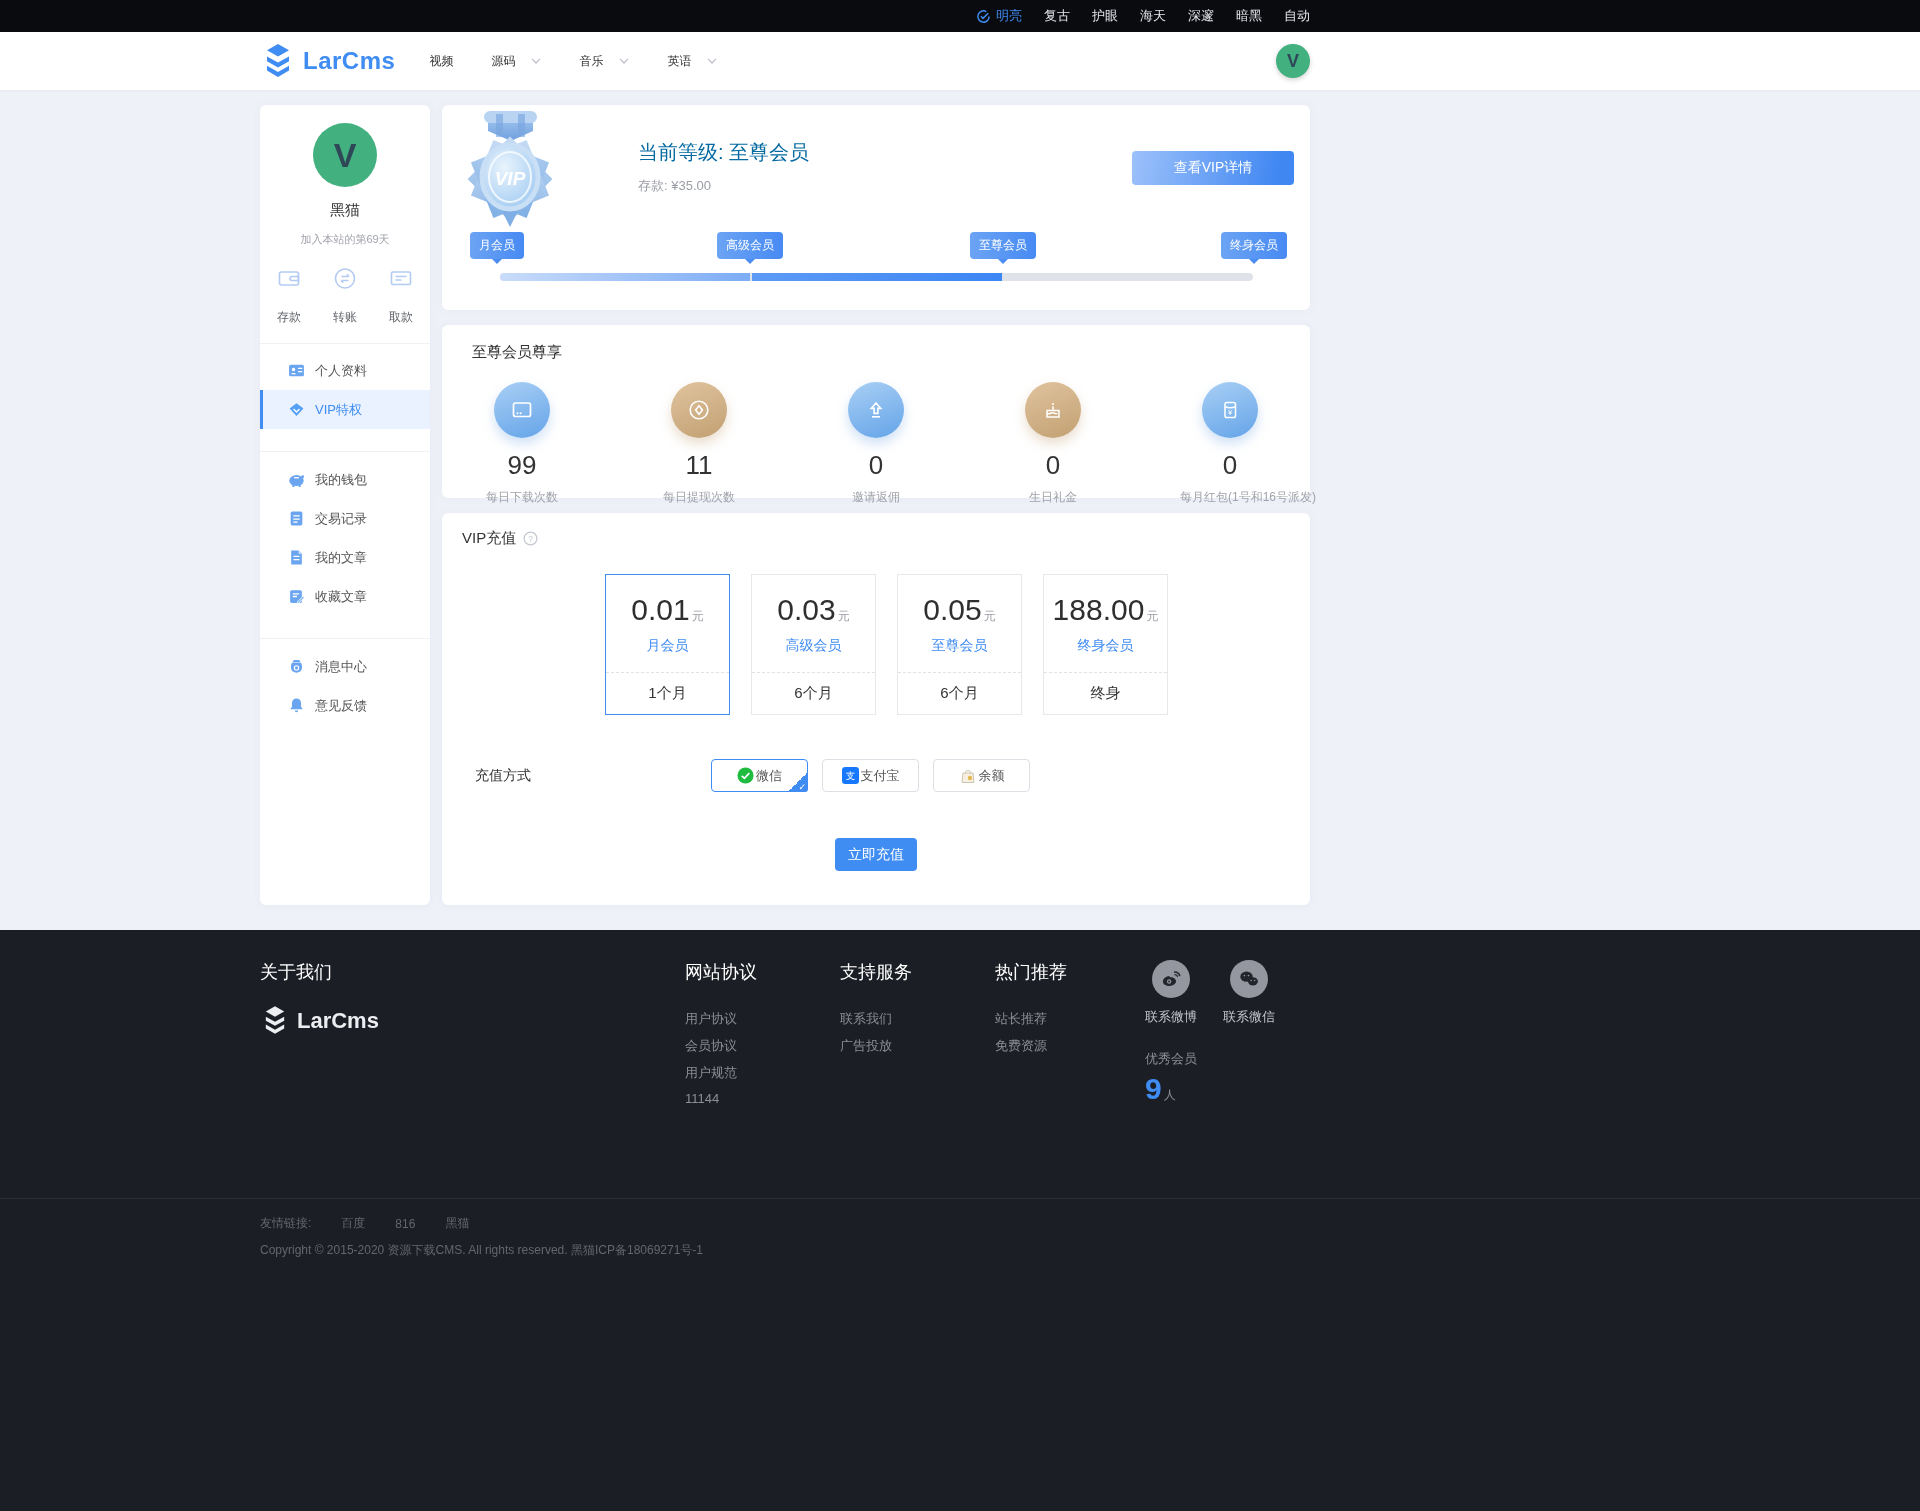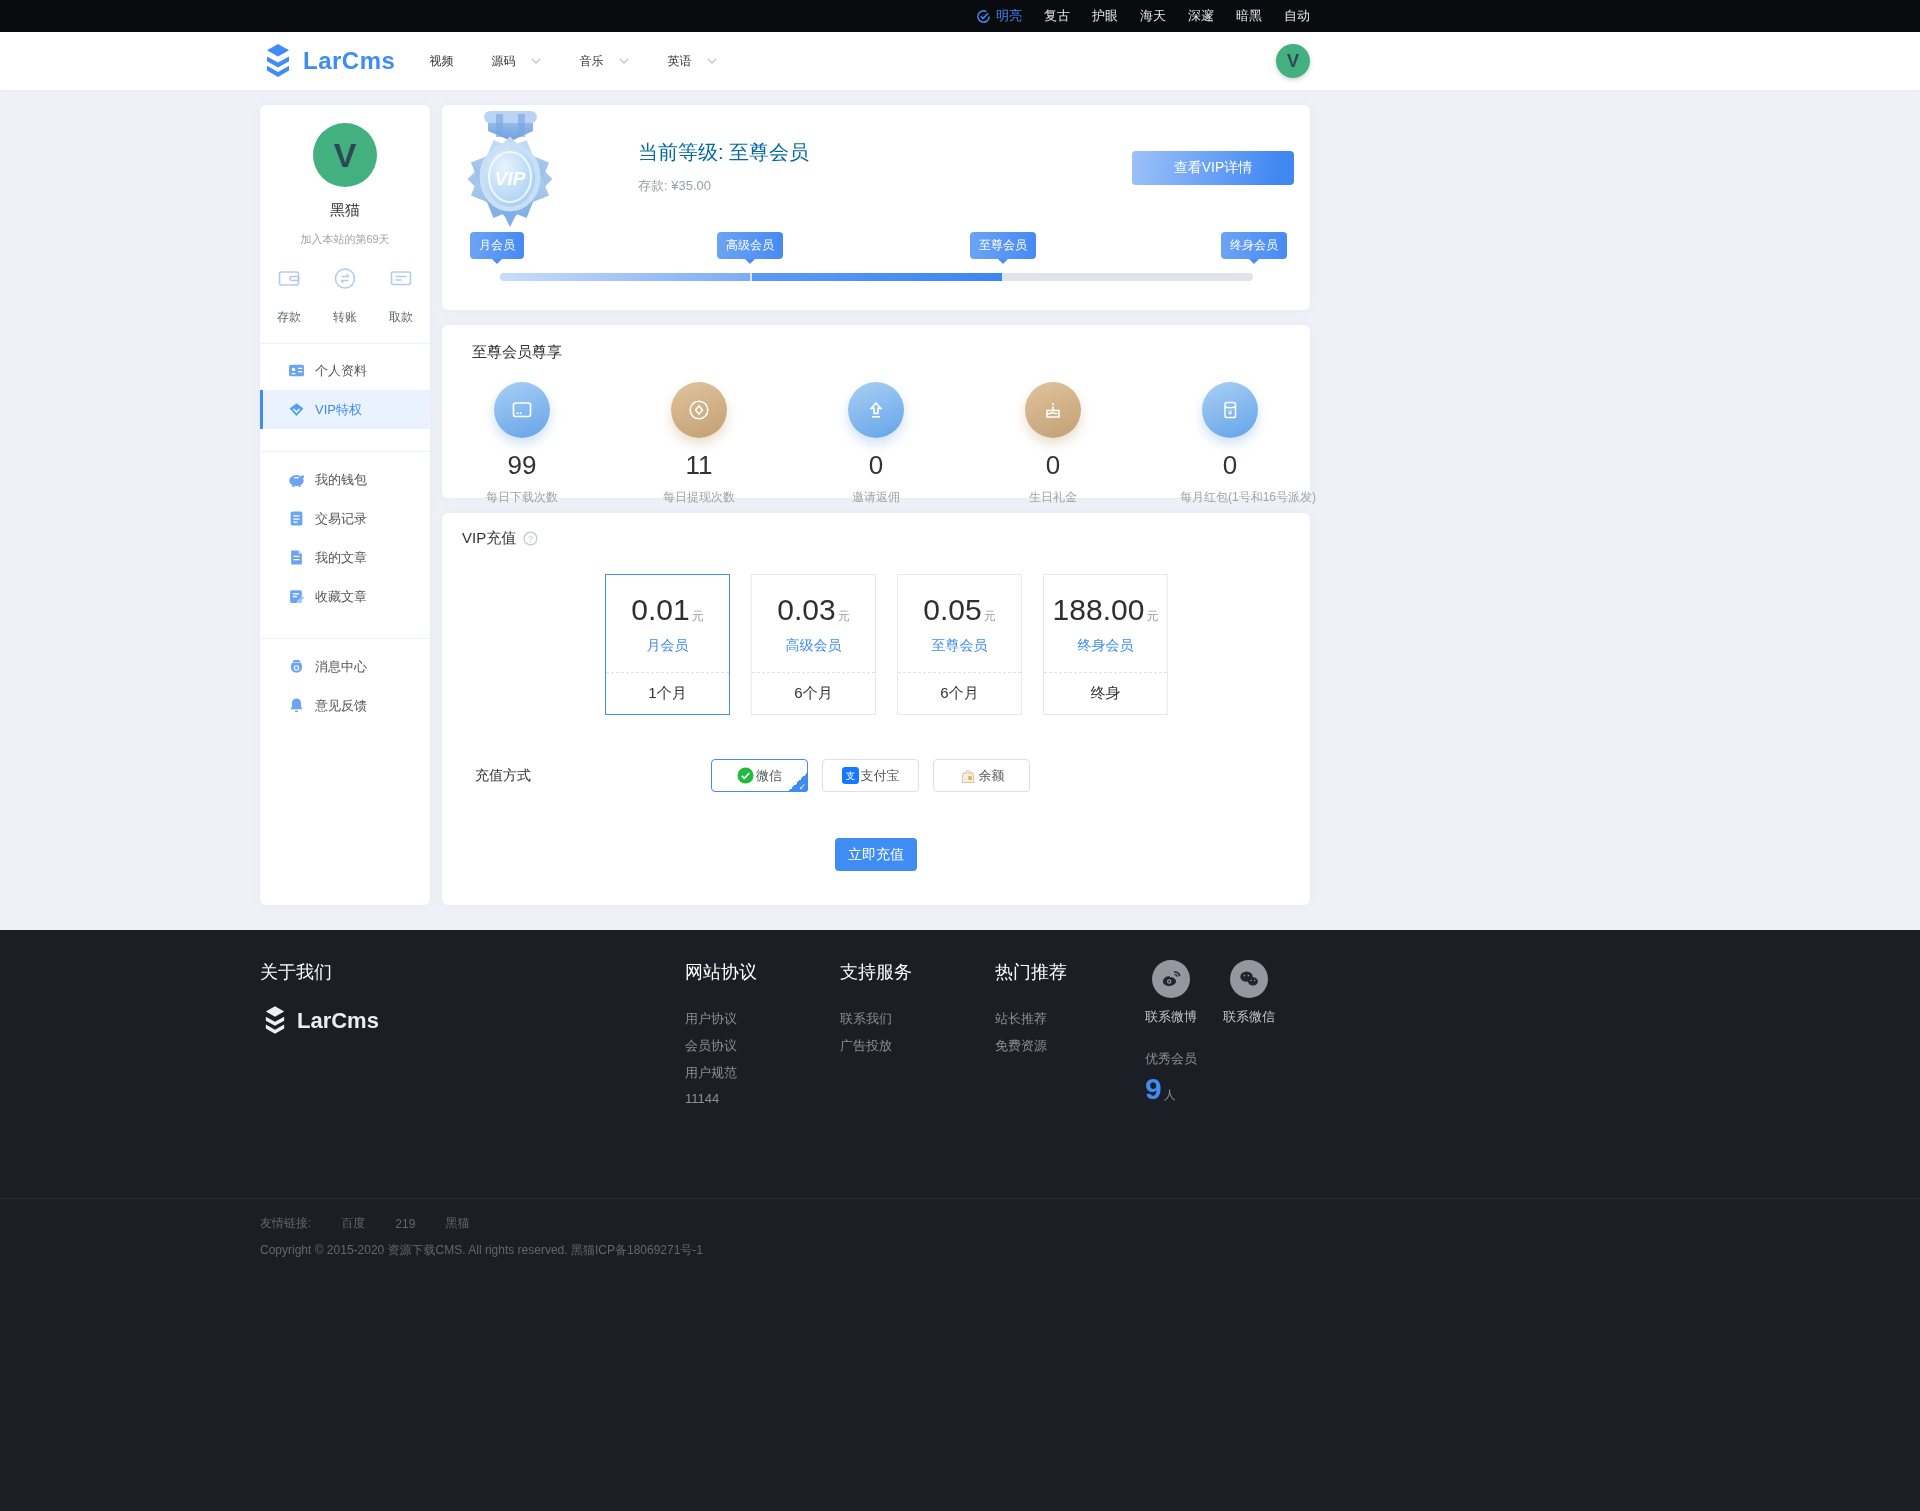--- a/index.html
+++ b/index.html
@@ -564,19 +564,19 @@
         </div>
       </div>
     </div>
   </div>
 
   <div class="f-bottom">
     <div class="f-bottom-inner">
       <div class="friend-row">
         <span>友情链接:</span>
         <span class="friend-link">百度</span>
-        <span class="friend-link">219</span>
+        <span class="friend-link">816</span>
         <span class="friend-link">黑猫</span>
       </div>
       <div class="copyright">Copyright © 2015-2020 资源下载CMS. All rights reserved. 黑猫ICP备18069271号-1</div>
     </div>
   </div>
 </footer>
 
 </body></html>

